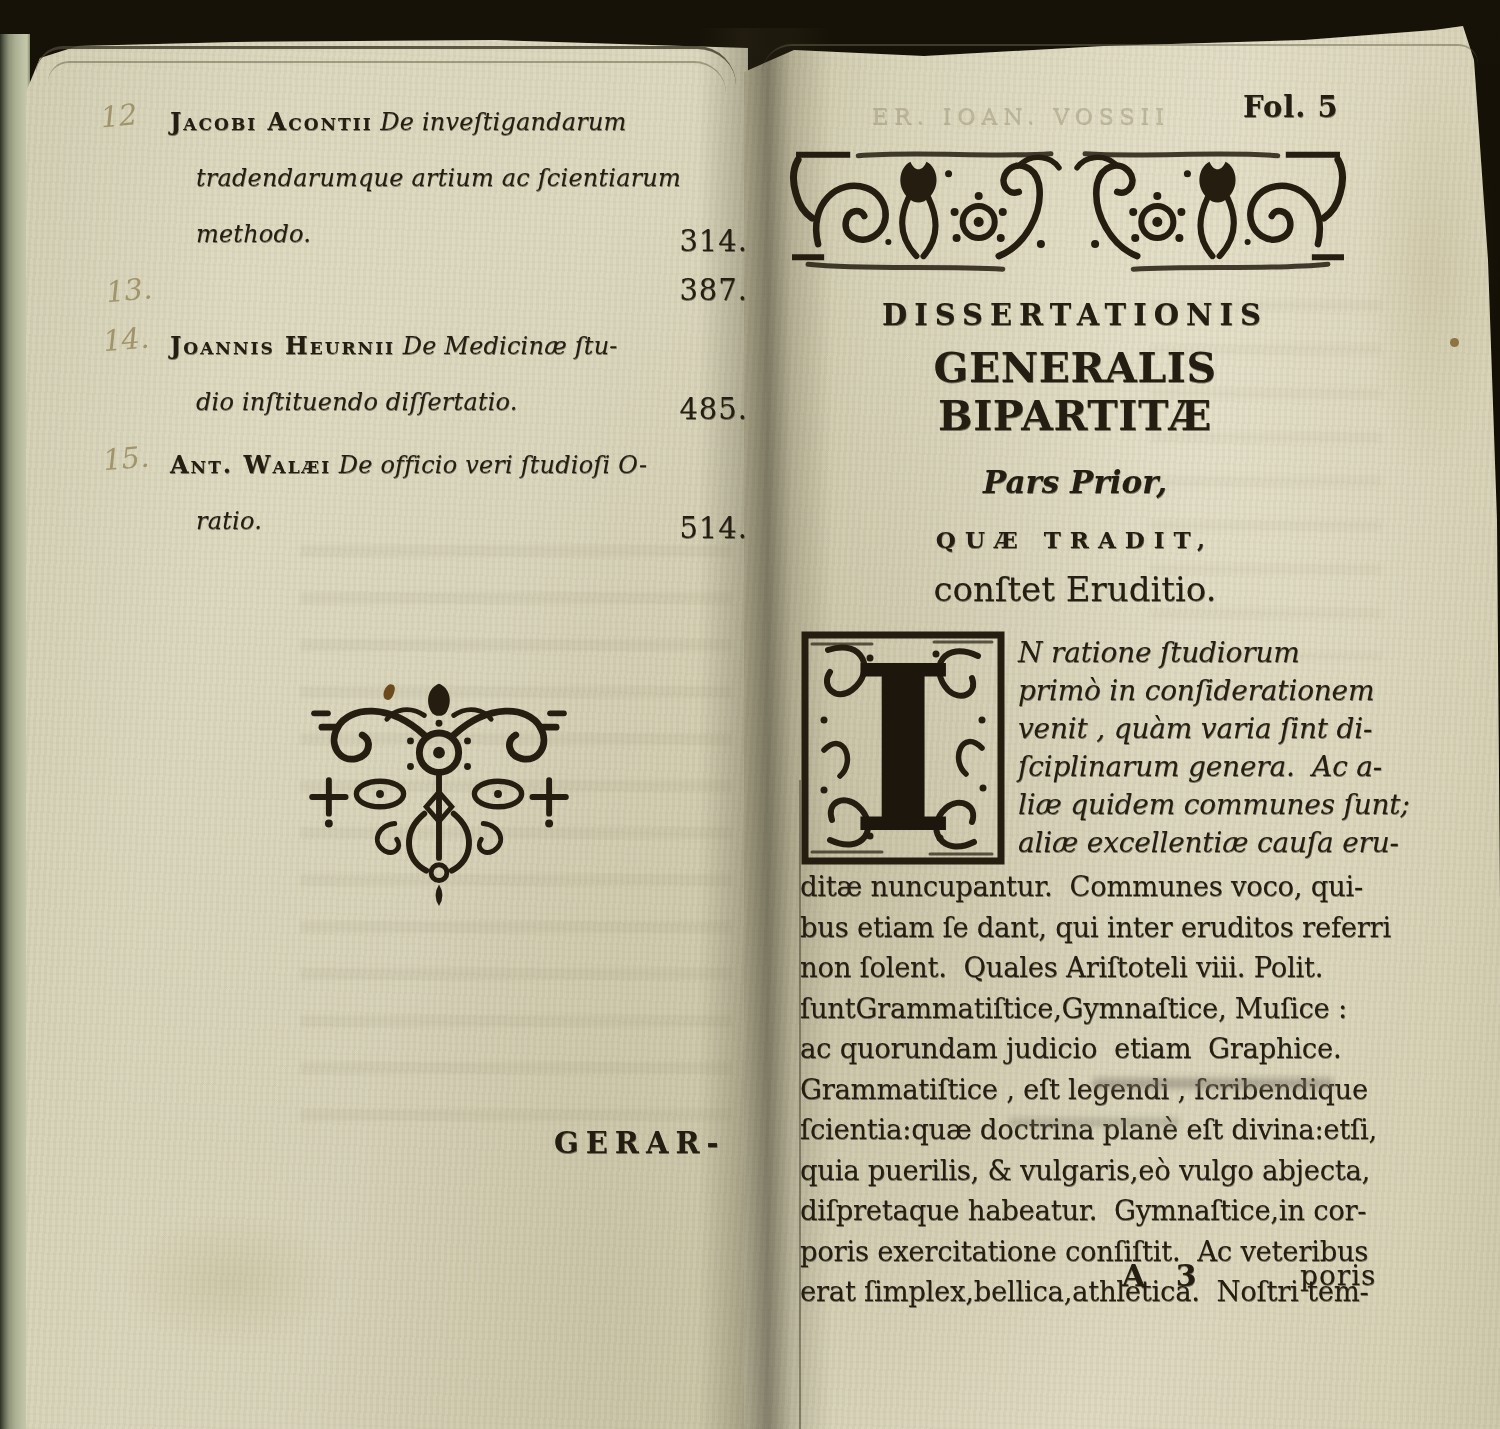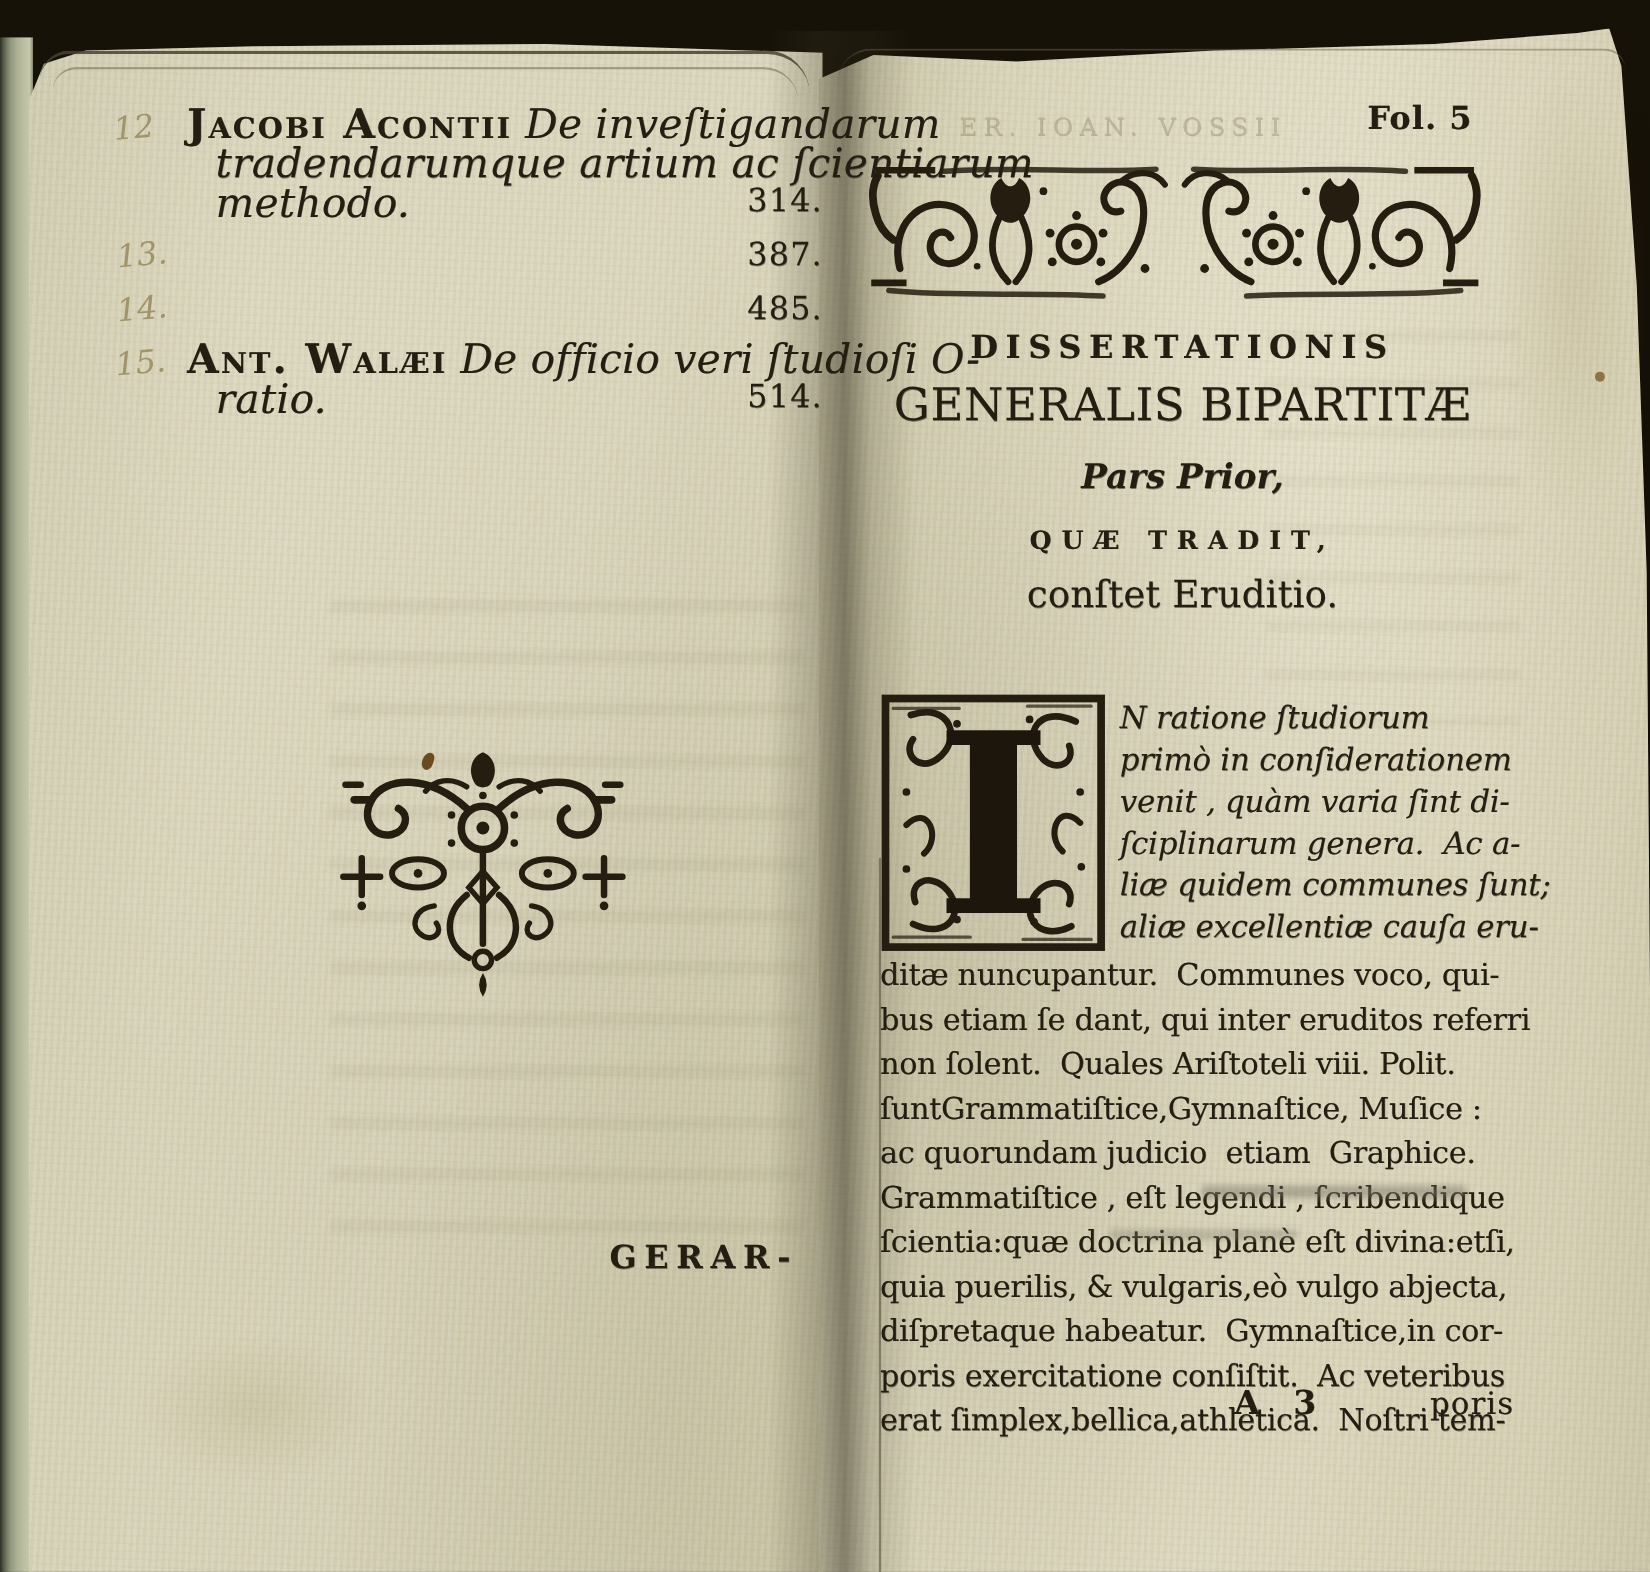--- a/index.html
+++ b/index.html
@@ -40,42 +40,42 @@
 
   
   .ink{color:#241e12;text-shadow:.4px .5px .6px rgba(30,24,12,.5);}
   .pre{white-space:pre;}
 
   
   .toc{position:absolute;left:100px;top:94px;width:650px;}
   .toc-entry{position:relative;display:grid;grid-template-columns:64px 1fr;column-gap:6px;margin-bottom:7px;}
   .toc-num{font-style:italic;font-size:29px;line-height:42px;color:rgba(148,132,88,.8);
     transform:rotate(-5deg);text-shadow:none;padding-left:6px;}
-  .toc-text{margin:0;font-size:37px;line-height:36px;white-space:pre;padding-left:26px;text-indent:-26px;}
+  .toc-text{margin:0;font-size:24px;line-height:56px;white-space:pre;padding-left:26px;text-indent:-26px;}
   .toc-author{font-variant:small-caps;font-weight:bold;letter-spacing:2px;}
   .toc-title{font-style:italic;letter-spacing:.2px;}
   .toc-page{position:absolute;right:2px;bottom:4px;font-size:29px;letter-spacing:1px;}
 
   .tailpiece{position:absolute;left:303px;top:676px;width:272px;height:236px;}
   .left-catchword{position:absolute;left:554px;top:1126px;font-size:29px;font-weight:bold;letter-spacing:7px;}
 
   
   .ghost-left{position:absolute;left:300px;top:545px;width:432px;height:592px;filter:blur(1.8px);opacity:.55;
     background:repeating-linear-gradient(180deg,rgba(128,120,88,.14) 0 12px,transparent 12px 47px);}
   .ghost-right{position:absolute;left:1150px;top:300px;width:232px;height:360px;filter:blur(2px);opacity:.4;
     background:repeating-linear-gradient(180deg,rgba(128,120,88,.13) 0 11px,transparent 11px 44px);}
   .ghost-header{position:absolute;left:872px;top:104px;font-size:22px;letter-spacing:6px;color:#8c8160;
     opacity:.38;filter:blur(.6px);font-variant:small-caps;}
 
   
   .folio{position:absolute;left:1243px;top:90px;font-size:29px;font-weight:bold;letter-spacing:1px;}
   .headpiece{position:absolute;left:788px;top:143px;width:560px;height:150px;}
   .heading{position:absolute;left:792px;top:298px;width:566px;text-align:center;}
   .h-line1{font-size:29px;letter-spacing:7px;font-weight:bold;margin:0 0 12px 0;}
-  .h-line2{font-size:41px;letter-spacing:.5px;font-weight:normal;margin:0 0 24px 0;}
+  .h-line2{font-size:41px;letter-spacing:.5px;font-weight:bold;margin:0 0 24px 0;}
   .h-line3{font-size:31px;font-style:italic;font-weight:bold;margin:0 0 26px 0;}
   .h-line4{font-size:23px;letter-spacing:9px;font-weight:bold;margin:0 0 16px 0;}
   .h-line5{font-size:41px;margin:0 0 6px 0;letter-spacing:.3px;}
   .h-line6{font-size:34px;margin:0;}
   .dropcap{position:absolute;left:800px;top:628px;width:206px;height:240px;}
   .body-narrow{position:absolute;left:1018px;top:634px;margin:0;font-size:28px;line-height:38px;letter-spacing:-.2px;font-style:italic;}
   .body-full{position:absolute;left:800px;top:866px;margin:0;font-size:27.5px;line-height:40.5px;letter-spacing:-.3px;}
   .signature{position:absolute;left:1122px;top:1258px;font-size:30px;font-weight:bold;letter-spacing:10px;}
   .right-catchword{position:absolute;left:1300px;top:1259px;font-size:28px;letter-spacing:1px;}
 
@@ -120,20 +120,22 @@
 tradendarumque artium ac ſcientiarum
 methodo.</span></p>
         <span class="toc-page ink">314.</span>
       </div>
     <div class="toc-entry">
         <span class="toc-num">13.</span>
         <span class="toc-page ink">387.</span>
       </div>
     <div class="toc-entry">
         <span class="toc-num">14.</span>
+        <p class="toc-text ink"><span class="toc-author">Joannis Heurnii</span> <span class="toc-title">De Medicinæ ſtu-
+dio inſtituendo diſſertatio.</span></p>
         <span class="toc-page ink">485.</span>
       </div>
     <div class="toc-entry">
         <span class="toc-num">15.</span>
         <p class="toc-text ink"><span class="toc-author">Ant. Walæi</span> <span class="toc-title">De officio veri ſtudioſi O-
 ratio.</span></p>
         <span class="toc-page ink">514.</span>
       </div>
   </div>
 

